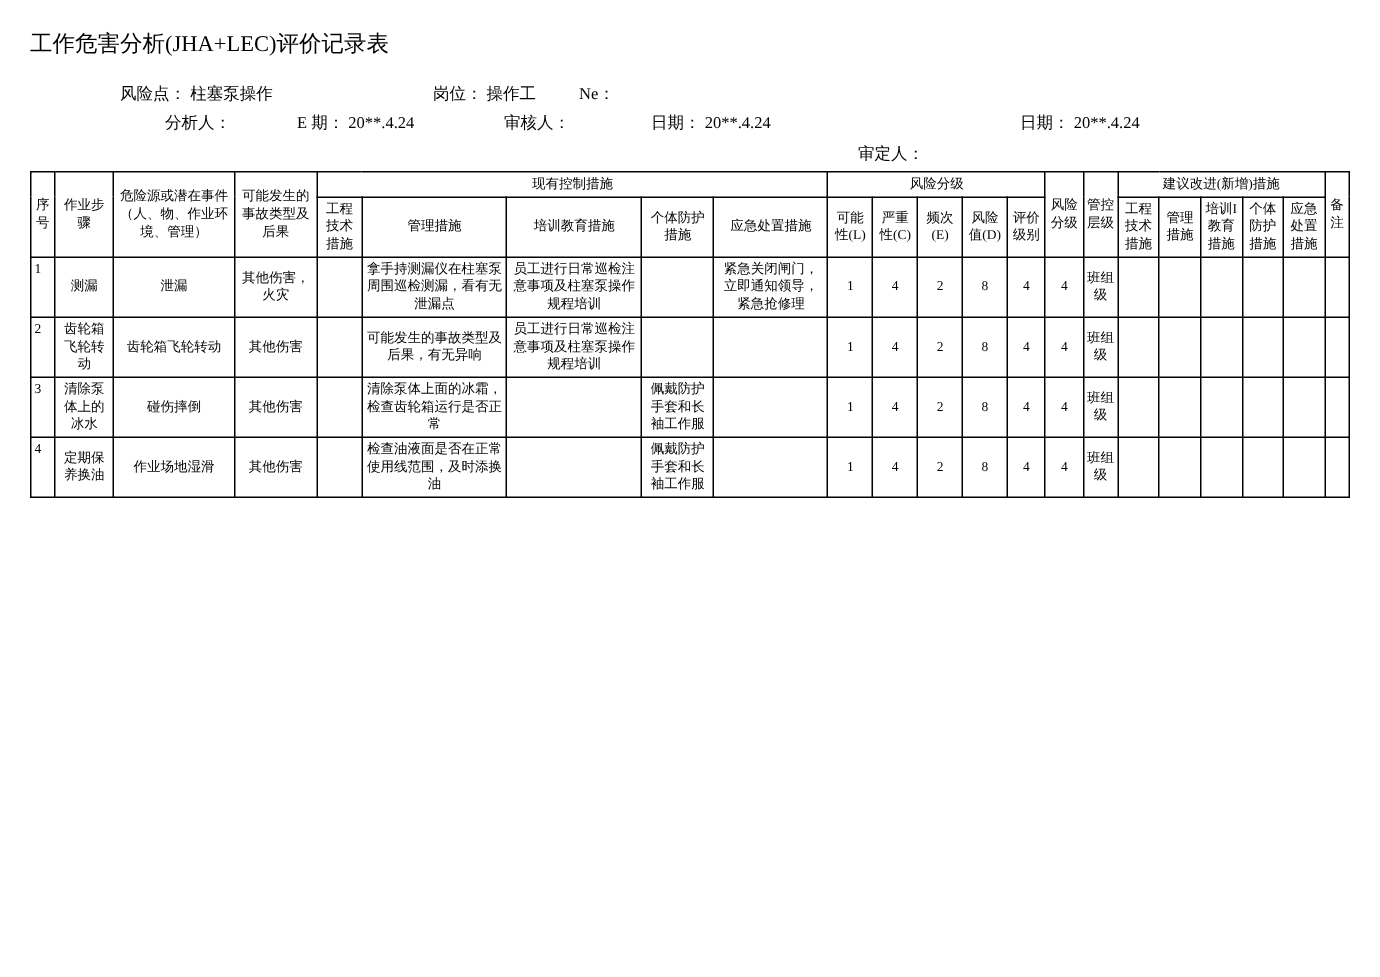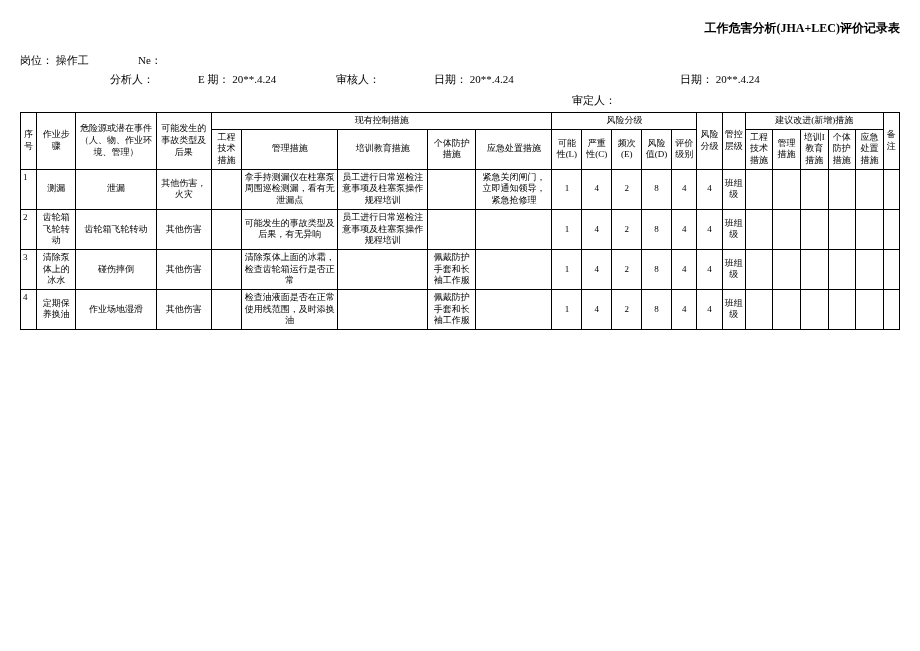--- a/index.html
+++ b/index.html
@@ -6,23 +6,23 @@
   body {
     margin: 0;
     padding: 20px;
     font-family: "SimSun", "宋体", serif;
     font-size: 10px;
     background: #fff;
     color: #000;
     width: 920px;
   }
   .title {
-    text-align: right;
-    font-size: 12px;
-    font-weight: bold;
+    text-align: left;
+    font-size: 15px;
+    font-weight: normal;
     margin-bottom: 16px;
   }
   .meta-row {
     display: flex;
     margin-bottom: 4px;
     font-size: 11px;
   }
   .meta-row .meta-item {
     margin-right: 8px;
   }
@@ -57,21 +57,25 @@
   .ctrl-col { width: 20px; }
   .sug-col { width: 24px; }
   .note-col { width: 14px; }
 </style>
 </head>
 <body>
 
 <div class="title">工作危害分析(JHA+LEC)评价记录表</div>
 
 <div class="meta-row">
-  <div class="meta-item" style="width:110px;">
+  <div class="meta-item" style="margin-left:60px; width:180px;">
+    <span class="label">风险点：</span>
+    <span class="val">柱塞泵操作</span>
+  </div>
+  <div class="meta-item" style="width:110px;text-align:center;">
     <span class="label">岗位：</span>
     <span class="val">操作工</span>
   </div>
   <div class="meta-item">
     <span class="label">Ne：</span>
     <span class="val"></span>
   </div>
 </div>
 
 <div class="meta-row">

